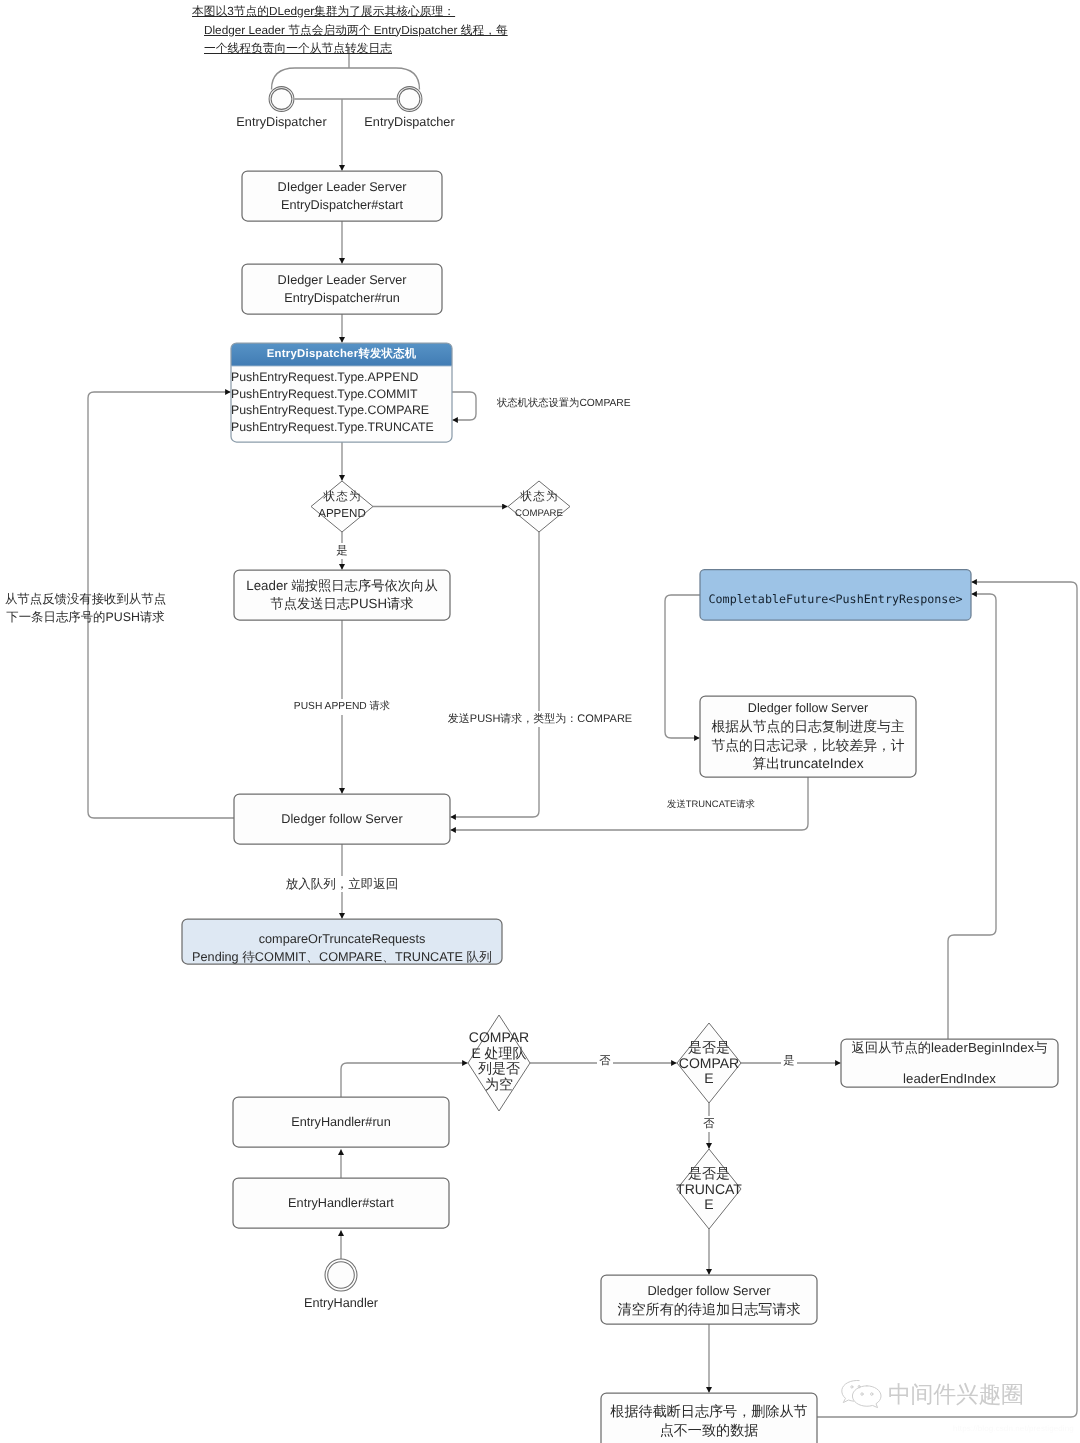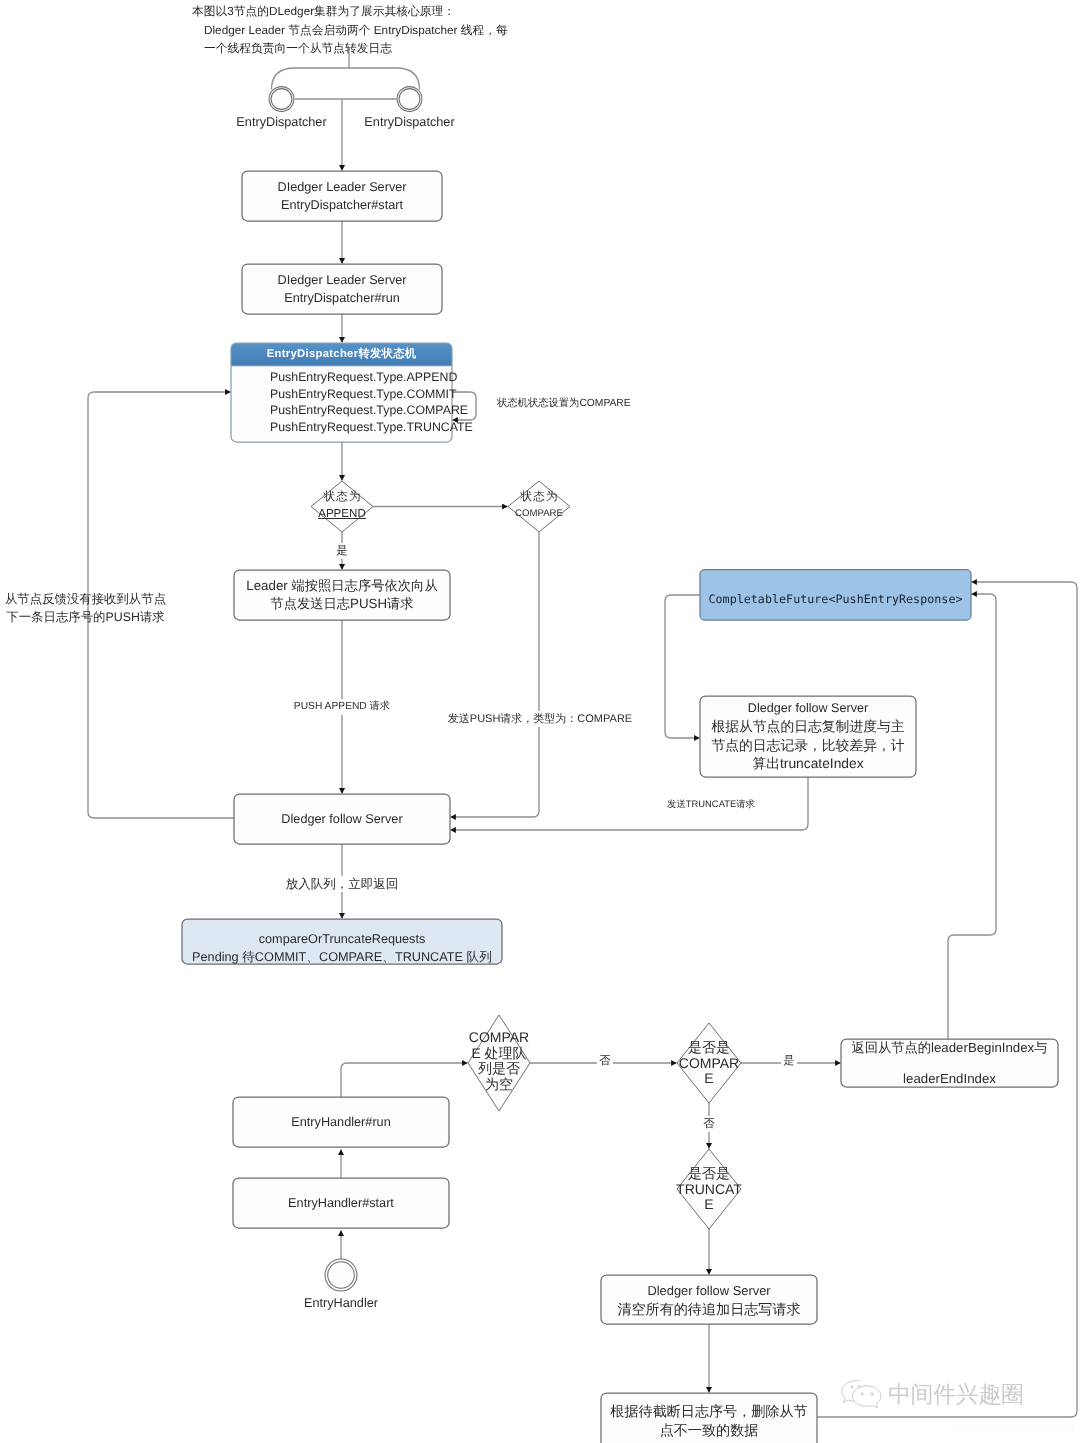--- a/index.html
+++ b/index.html
@@ -5,42 +5,42 @@
 <style>
   html,body{margin:0;padding:0;background:#ffffff;}
   body{width:1080px;height:1443px;overflow:hidden;
        font-family:"Liberation Sans","DejaVu Sans",sans-serif;color:#262626;
        -webkit-font-smoothing:antialiased;text-rendering:geometricPrecision;}
   #diagram{position:relative;width:1080px;height:1443px;}
   svg.layer{position:absolute;left:0;top:0;width:1080px;height:1443px;}
   .tlayer{position:absolute;left:0;top:0;width:1080px;height:1443px;}
 
   .caption{position:absolute;left:0;top:0;width:1080px;}
-  .cl{font-size:11.75px;line-height:18.5px;color:#272727;white-space:pre;}
+  .cl{font-size:11.75px;line-height:18.5px;color:#272727;white-space:pre;text-decoration:underline;}
   .cl1{position:absolute;left:192px;top:3px;}
   .cl2{position:absolute;left:204px;top:21.5px;}
   .cl3{position:absolute;left:204px;top:40px;}
 
   .tx{position:absolute;text-align:center;font-size:12.7px;line-height:18px;color:#2b2b2b;white-space:nowrap;}
 
   .bx{position:absolute;display:flex;flex-direction:column;align-items:center;justify-content:center;
       text-align:center;font-size:12.7px;line-height:18px;color:#2b2b2b;white-space:nowrap;}
   .bx.mono{font-family:"DejaVu Sans Mono","Liberation Mono",monospace;font-size:11.7px;color:#14212e;letter-spacing:0.02px;}
 
   .sm-header{position:absolute;left:231px;top:343px;width:221px;height:23px;
              display:flex;align-items:center;justify-content:center;
              font-size:11.3px;font-weight:bold;color:#ffffff;letter-spacing:.3px;}
   .sm-body{position:absolute;left:231px;top:369px;width:239px;
-           font-size:12.35px;line-height:16.6px;color:#2b2b2b;text-align:left;padding-left:7px;
-           box-sizing:border-box;white-space:nowrap;margin-left:32px;}
+           font-size:12.35px;line-height:16.6px;color:#2b2b2b;text-align:left;padding-left:0;
+           box-sizing:border-box;white-space:nowrap;}
 
   .dm{position:absolute;text-align:center;color:#2b2b2b;white-space:nowrap;}
   .dm .l14{font-size:11.6px;line-height:16.5px;letter-spacing:1.2px;padding-left:1.2px;}
   .dm .l13{font-size:14px;line-height:15.6px;}
-  .dm .l12{font-size:11.6px;line-height:16.5px;text-decoration:underline;}
+  .dm .l12{font-size:11.6px;line-height:16.5px;}
   .dm .l10{font-size:9.6px;line-height:16.5px;}
 
   .el{position:absolute;text-align:center;font-size:12.5px;line-height:16px;color:#2b2b2b;white-space:nowrap;}
   .el[data-onln] > .lt{background:#ffffff;display:inline-block;padding:0 2.5px;}
 
   .wm{position:absolute;left:839px;top:1377px;display:flex;align-items:flex-end;}
   .wm-logo{width:45px;height:32px;display:block;}
   .wm-name{font-size:23px;line-height:26px;color:#cccccc;letter-spacing:-0.4px;white-space:nowrap;
            margin-left:4px;position:relative;top:-2px;}
   .wm-url{position:absolute;left:953px;top:1424px;font-size:8px;color:#fafafa;letter-spacing:.1px;white-space:nowrap;}

